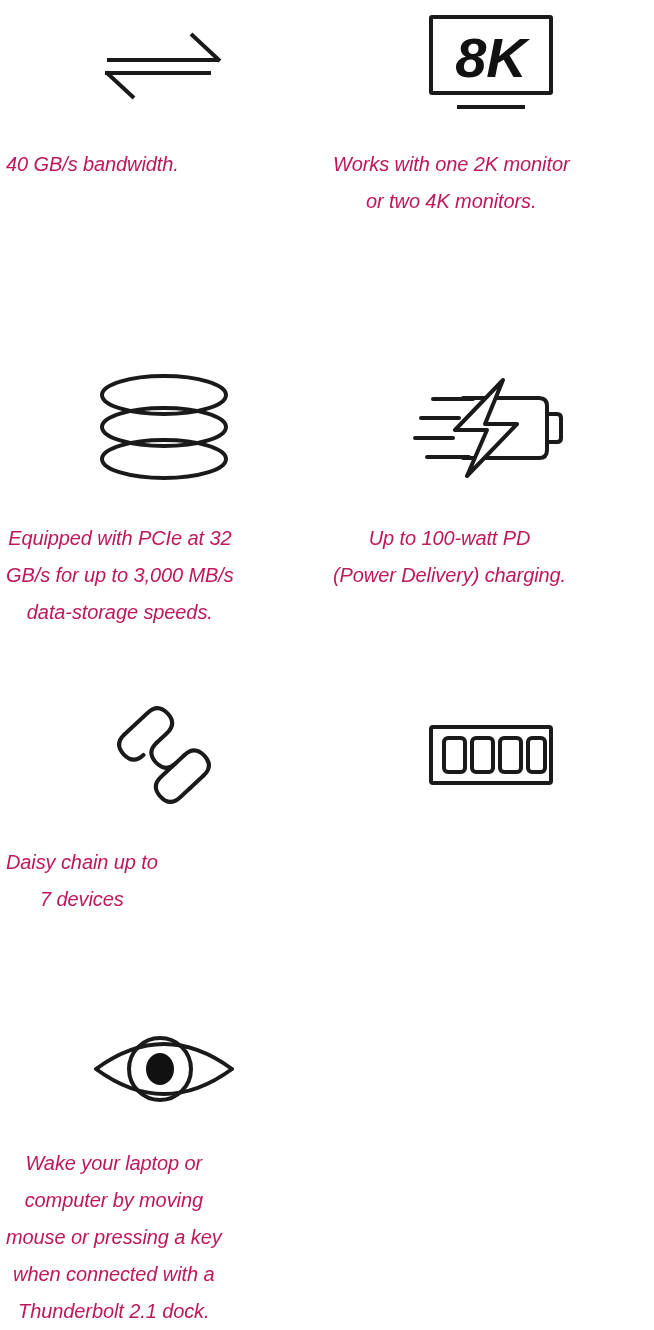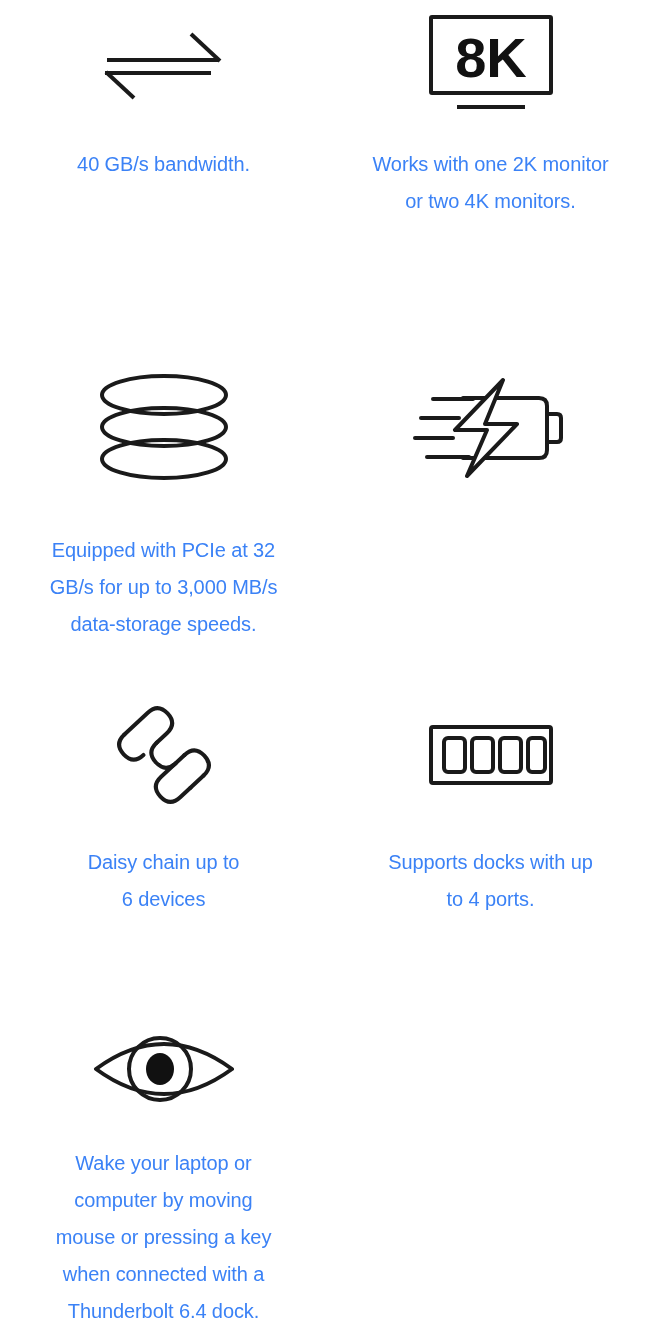--- a/index.html
+++ b/index.html
@@ -20,50 +20,51 @@
     height: 1330px;
     display: grid;
     grid-template-columns: 327px 327px;
     grid-template-rows: 330px 330px 330px 340px;
     box-sizing: border-box;
   }
 
   .feature-cell {
     display: flex;
     flex-direction: column;
-    align-items: center;
+    align-items: flex-start;
     box-sizing: border-box;
     padding: 0 6px;
+    font-style: italic;
   }
 
   
   .icon-wrap {
     display: flex;
     align-items: center;
     justify-content: center;
     width: 100%;
   }
   .row1 .icon-wrap { height: 118px; padding-top: 6px; }
   .row2 .icon-wrap { height: 140px; padding-top: 28px; }
   .row3 .icon-wrap { height: 130px; padding-top: 30px; }
   .row4 .icon-wrap { height: 130px; padding-top: 28px; }
 
   .row1 .caption { margin-top: 22px; }
-  .row2 .caption { margin-top: 34px; }
+  .row2 .caption { margin-top: 22px; }
   .row3 .caption { margin-top: 24px; }
   .row4 .caption { margin-top: 26px; }
 
   .caption {
     font-size: 20px;
     line-height: 37px;
     text-align: center;
     letter-spacing: -0.1px;
     max-width: 300px;
     white-space: pre-line;
-    color: #3b82f6;
+    color: #be185d;
   }
 
   svg { display: block; }
   .stroke {
     fill: none;
     stroke: #1a1a1a;
     stroke-width: 4;
     stroke-linecap: butt;
     stroke-linejoin: miter;
   }
@@ -134,65 +135,65 @@
         <path class="stroke-round" d="M136 36 L146 36 Q150 36 150 40 L150 60 Q150 64 146 64 L136 64"></path>
 
         <path class="stroke-round" d="M22 21 L62 21"></path>
         <path class="stroke-round" d="M10 40 L48 40"></path>
         <path class="stroke-round" d="M4 60 L42 60"></path>
         <path class="stroke-round" d="M16 79 L58 79"></path>
 
         <path d="M92 2 L44 52 L76 52 L56 98 L106 46 L74 46 Z" fill="#ffffff" stroke="#1a1a1a" stroke-width="4" stroke-linejoin="round" stroke-linecap="round"></path>
       </svg>
     </div>
+    <div class="caption">Up to 100-watt PD
+(Power Delivery) charging.</div>
   </div>
 
   <div class="feature-cell row3">
     <div class="icon-wrap">
       <svg width="110" height="104" viewBox="0 0 110 104" aria-hidden="true">
         <g transform="rotate(-43 55 52)">
 
           <path class="stroke-round" d="M40 10 L72 10 Q86 10 86 24 Q86 38 72 38 L58 38"></path>
           <path class="stroke-round" d="M40 10 Q26 10 26 24 Q26 38 40 38"></path>
 
           <path class="stroke-round" d="M70 66 L38 66 Q24 66 24 80 Q24 94 38 94 L52 94"></path>
           <path class="stroke-round" d="M70 66 Q84 66 84 80 Q84 94 70 94"></path>
 
           <path class="stroke-round" d="M58 38 Q44 38 44 52 Q44 66 58 66"></path>
           <path class="stroke-round" d="M52 94 L70 94"></path>
         </g>
       </svg>
     </div>
     <div class="caption">Daisy chain up to
-6 devices</div>
+7 devices</div>
   </div>
 
   <div class="feature-cell row3">
     <div class="icon-wrap">
       <svg width="126" height="62" viewBox="0 0 126 62" aria-hidden="true">
         <rect class="stroke" x="3" y="3" width="120" height="56" rx="2"></rect>
         <rect class="stroke" x="16" y="14" width="21" height="34" rx="4"></rect>
         <rect class="stroke" x="44" y="14" width="21" height="34" rx="4"></rect>
         <rect class="stroke" x="72" y="14" width="21" height="34" rx="4"></rect>
         <rect class="stroke" x="100" y="14" width="17" height="34" rx="4"></rect>
       </svg>
     </div>
-    <div class="caption">Supports docks with up
-to 4 ports.</div>
   </div>
 
   <div class="feature-cell row4">
     <div class="icon-wrap">
       <svg width="146" height="84" viewBox="0 0 146 84" aria-hidden="true">
         <path class="stroke-round" d="M5 42 Q73 -8 141 42 Q73 92 5 42 Z"></path>
         <circle class="stroke-round" cx="69" cy="42" r="31"></circle>
         <ellipse class="fill-dark" cx="69" cy="42" rx="14" ry="16"></ellipse>
       </svg>
     </div>
     <div class="caption">Wake your laptop or
 computer by moving
 mouse or pressing a  key
 when connected with a
-Thunderbolt 6.4 dock.</div>
+Thunderbolt 2.1 dock.</div>
   </div>
 
 
 </div>
 
 </body></html>

